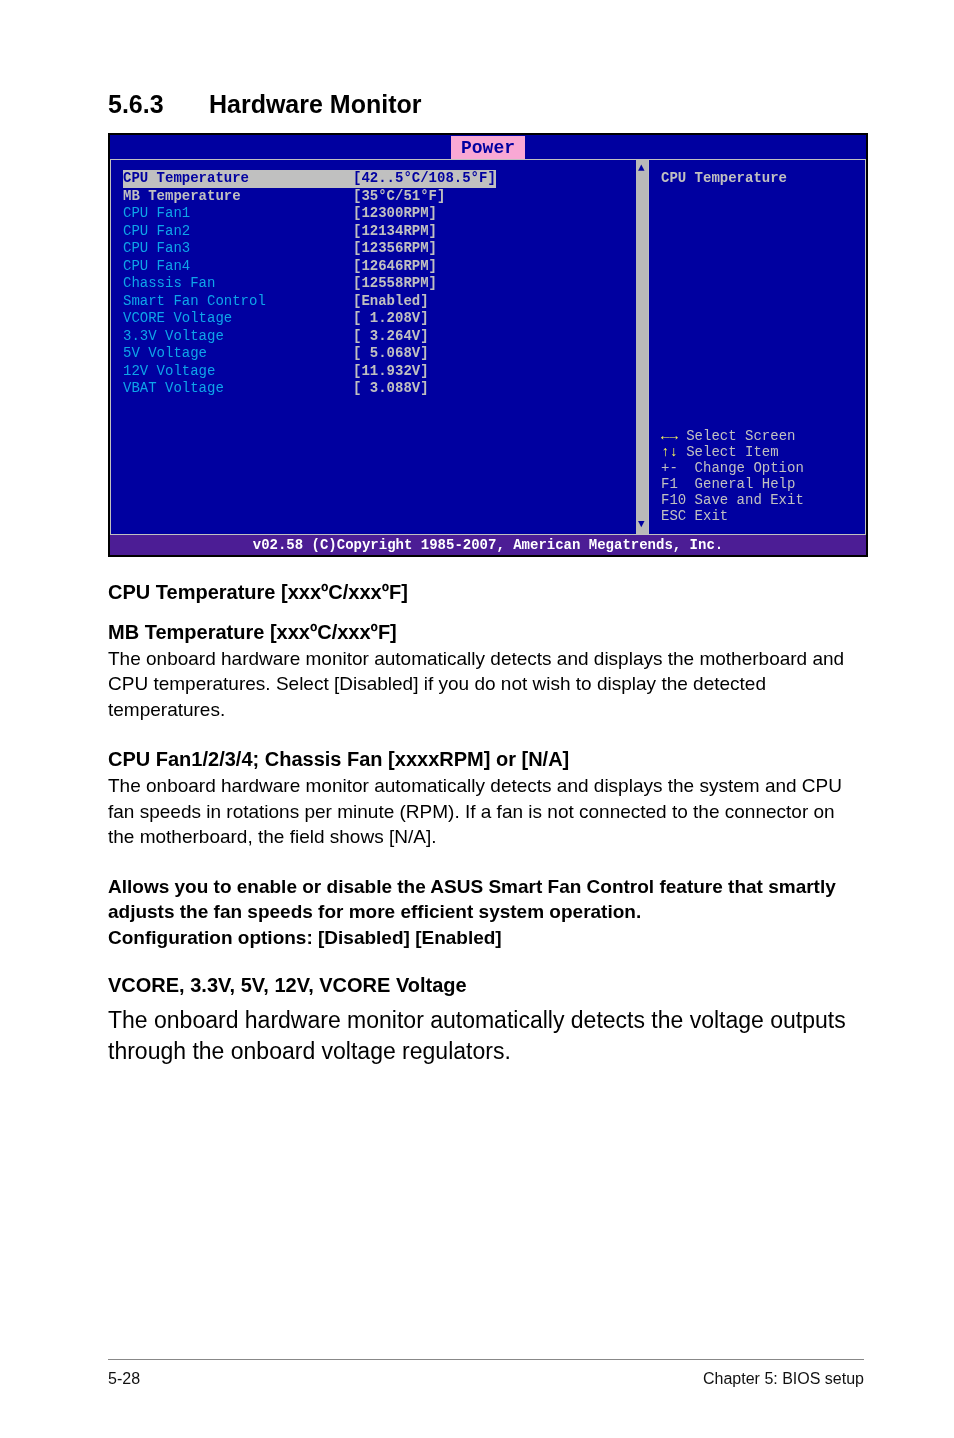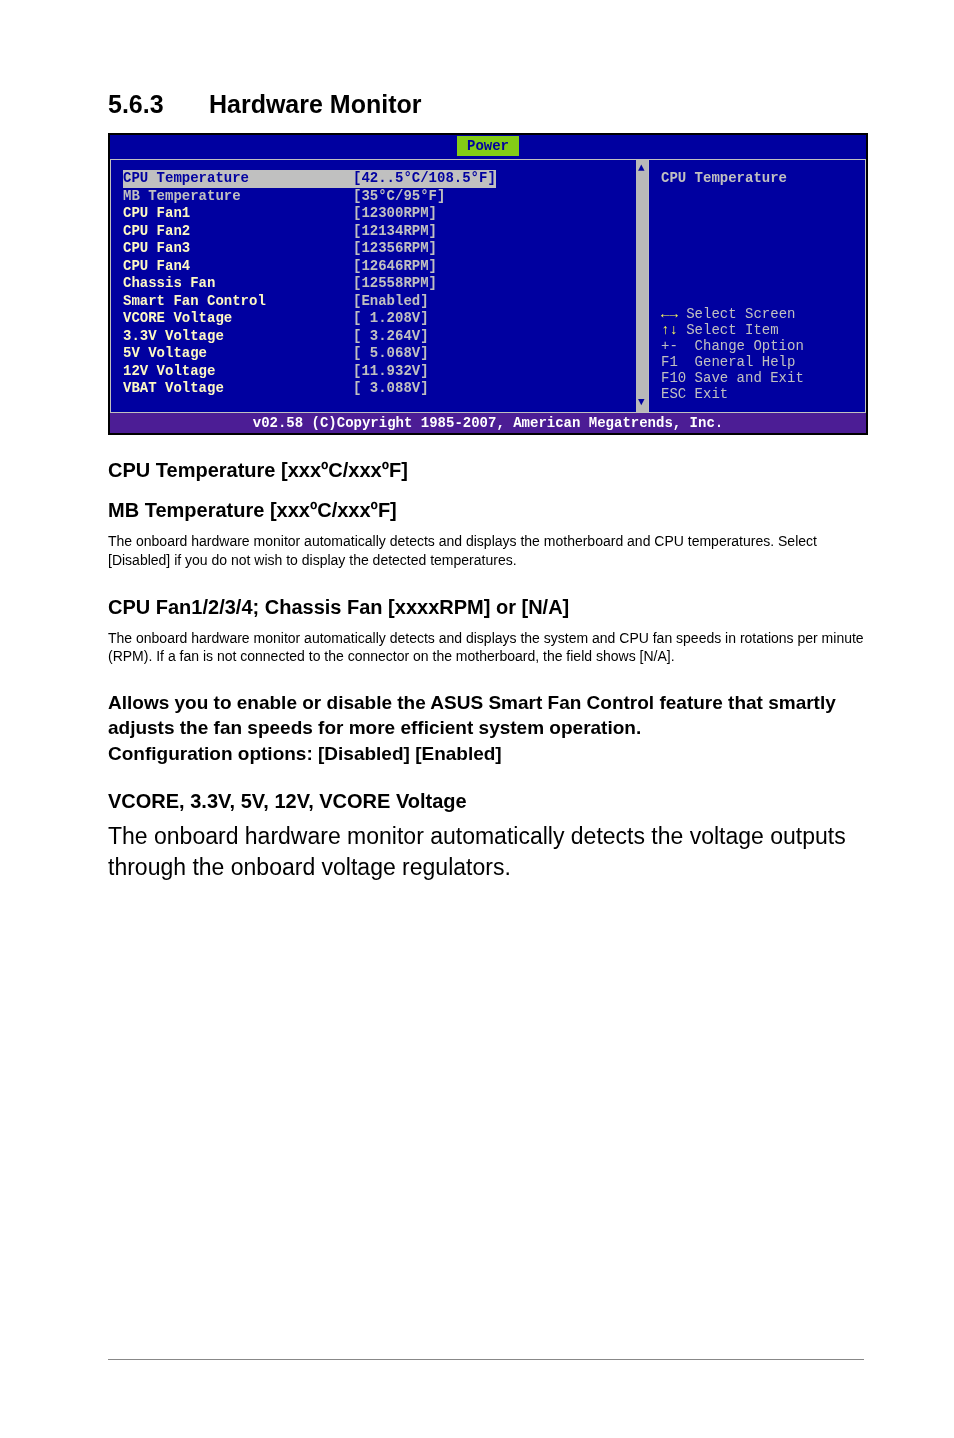--- a/index.html
+++ b/index.html
@@ -5,41 +5,41 @@
   * { margin: 0; padding: 0; box-sizing: border-box; }
   html, body { width: 954px; height: 1438px; background: #fff; font-family: Arial, Helvetica, sans-serif; color: #000; }
   .page { width: 954px; height: 1438px; position: relative; padding: 90px 90px 60px 108px; }
 
   .section-title { font-size: 25px; font-weight: bold; margin-bottom: 14px; }
   .section-title .num { display: inline-block; min-width: 94px; }
 
   
   .bios-wrap { border: 2px solid #000; width: 760px; margin-bottom: 22px; }
   .bios-tabs { background: #0000a0; height: 24px; position: relative; }
-  .bios-tab { position: absolute; left: 50%; transform: translateX(-50%); top: 1px; background: #84cc16; font-family: "Courier New", monospace; font-size: 14px; color: #0000a0; padding: 2px 10px 2px 10px; font-weight: bold; }
-  .bios-body { display: flex; height: 254px; }
+  .bios-tab { position: absolute; left: 50%; transform: translateX(-50%); top: 1px; background: #f9a8d4; font-family: "Courier New", monospace; font-size: 18px; color: #0000a0; padding: 2px 10px 2px 10px; font-weight: bold; }
+  .bios-body { display: flex; height: 376px; }
   .bios-left { flex: 1; background: #0000a0; padding: 10px 8px 10px 12px; font-family: "Courier New", monospace; font-size: 14px; color: #c0c0c0; line-height: 1.25; position: relative; border: 1px solid #c0c0c0; border-right: none; }
   .bios-right { width: 218px; background: #0000a0; font-family: "Courier New", monospace; font-size: 14px; color: #c0c0c0; padding: 10px 8px 10px 12px; border: 1px solid #c0c0c0; display: flex; flex-direction: column; justify-content: space-between; }
   .bios-row { display: flex; }
   .bios-label { width: 230px; white-space: pre; font-weight: bold; }
   .bios-val { white-space: pre; font-weight: bold; }
   .highlight .bios-label, .highlight .bios-val { background: #c0c0c0; color: #0000a0; }
-  .yellow { color: #fef9c3; font-weight: bold; }
+  .yellow { color: #0ea5e9; font-weight: normal; }
   .scrollbar { position: absolute; right: 0; top: 0; bottom: 0; width: 12px; background: #b9b9b9; }
   .scroll-arrow { position: absolute; left: 2px; font-size: 11px; color: #0000a0; }
   .sa-up { top: 2px; }
   .sa-dn { bottom: 2px; }
   .help-block { font-weight: normal; }
   .help-block .arrows { color: #ffff55; }
   .help-line { white-space: pre; }
   .bios-foot { background: #4c1d95; color: #fff; font-family: "Courier New", monospace; font-size: 14px; text-align: center; padding: 2px 0; font-weight: bold; }
 
   
   h3.sub { font-size: 20px; font-weight: bold; margin-top: 13px; line-height: 1.35; }
-  p.body { font-size: 14px; line-height: 1.34; margin-top: 8px; margin-bottom: 24px; }
+  p.body { font-size: 19px; line-height: 1.34; margin-bottom: 24px; }
   p.body2 { font-size: 23px; line-height: 1.34; margin-top: 6px; margin-bottom: 36px; }
   p.body3 { font-size: 19px; line-height: 1.34; margin-top: 4px; margin-bottom: 22px; font-weight: bold; }
 
   .footer-rule { position: absolute; left: 108px; right: 90px; bottom: 78px; border-top: 1px solid #888; }
   .footer { position: absolute; left: 108px; right: 90px; bottom: 50px; display: flex; justify-content: space-between; font-size: 16px; color: #111; }
 </style>
 </head>
 <body>
 
 <div class="page">
@@ -54,21 +54,21 @@
       <div class="bios-tab">Power</div>
     </div>
     <div class="bios-body">
       <div class="bios-left">
         <div class="bios-row highlight">
             <span class="bios-label">CPU Temperature</span>
             <span class="bios-val">[42..5°C/108.5°F]</span>
           </div>
         <div class="bios-row">
             <span class="bios-label">MB Temperature</span>
-            <span class="bios-val">[35°C/95°F]</span>
+            <span class="bios-val">[35°C/51°F]</span>
           </div>
         <div class="bios-row">
             <span class="bios-label"></span>
             <span class="bios-val"></span>
           </div>
         <div class="bios-row">
             <span class="bios-label yellow">CPU Fan1</span>
             <span class="bios-val">[12300RPM]</span>
           </div>
         <div class="bios-row">
@@ -142,14 +142,18 @@
   <h3 class="sub">CPU Fan1/2/3/4; Chassis Fan [xxxxRPM] or [N/A]</h3>
   <p class="body">The onboard hardware monitor automatically detects and displays the system and CPU fan speeds in rotations per minute (RPM). If a fan is not connected to the connector on the motherboard, the field shows [N/A].</p>
 
   <p class="body3" style="white-space:pre-line;">Allows you to enable or disable the ASUS Smart Fan Control feature that smartly adjusts the fan speeds for more efficient system operation.
 Configuration options: [Disabled] [Enabled]</p>
 
   <h3 class="sub">VCORE, 3.3V, 5V, 12V, VCORE Voltage</h3>
   <p class="body2">The onboard hardware monitor automatically detects the voltage outputs through the onboard voltage regulators.</p>
 
   <div class="footer-rule"></div>
+  <div class="footer">
+    <span>5-28</span>
+    <span>Chapter 5: BIOS setup</span>
+  </div>
 
 </div>
 
 </body></html>

